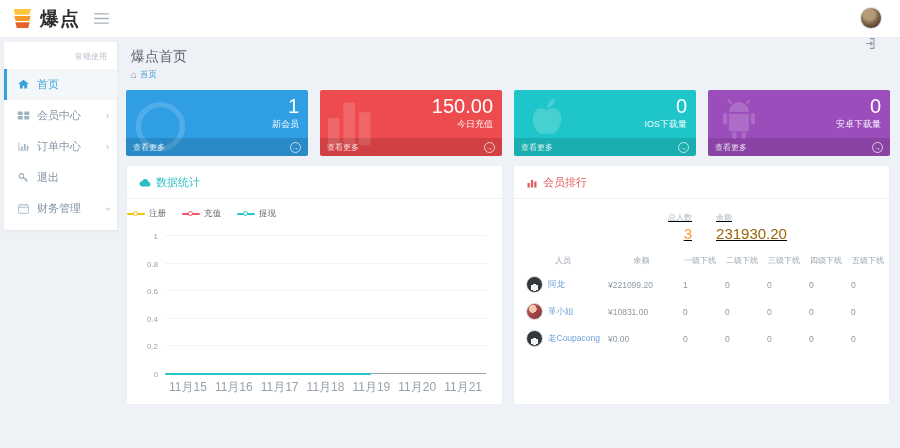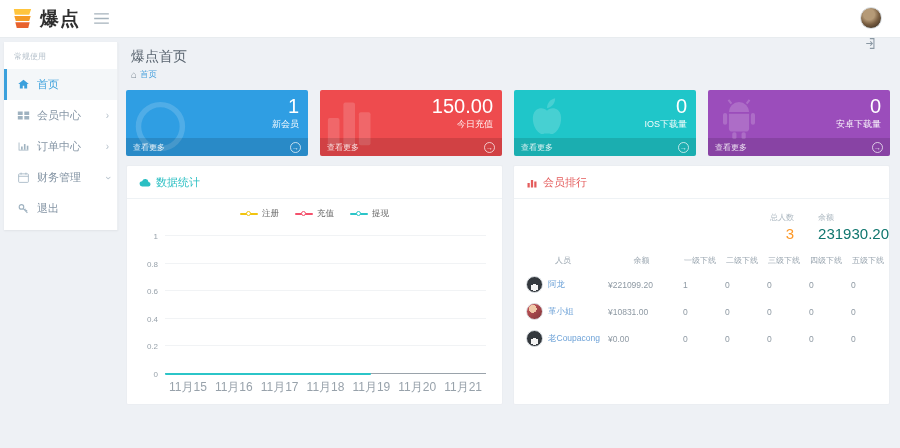--- a/index.html
+++ b/index.html
@@ -14,21 +14,21 @@
   .hamburger { color:#a5b2bc; margin-left:14px; cursor:pointer; display:flex; }
   .nav-right { margin-left:auto; display:flex; align-items:center; gap:8px;flex-direction:column; }
   .username { color:#52a7e0; font-size:11px; cursor:pointer; }
   .avatar { width:22px; height:22px; border-radius:50%; cursor:pointer;
             background: radial-gradient(circle at 40% 32%, #b59a77 0 30%, #7a5f42 55%, #3a2d20 90%); border:1px solid #d9dee2; }
   .logout { color:#8a98a3; display:flex; cursor:pointer; }
 
   
   .layout { display:flex; align-items:flex-start; }
   .sidebar { width:114px; background:#fff; margin:4px 0 0 4px; padding-bottom:6px;
-             box-shadow:0 1px 2px rgba(0,0,0,.06); border-right:1px solid #eceff2; }
+             box-shadow:0 1px 2px rgba(0,0,0,.06); border-right:1px solid #eceff2;text-align:right; }
   .side-label { font-size:8px; color:#b7c2cc; padding:9px 10px 7px; }
   .side-item { display:flex; align-items:center; gap:7px; padding:8px 8px 8px 10px; font-size:11px;
                color:#8494a4; border-left:3px solid transparent; cursor:pointer; }
   .si-icon { display:flex; color:#9fb2c0; }
   .si-label { white-space:nowrap; }
   .side-item.active { background:#f4f7f9; border-left-color:#3aa0dc; color:#3aa0dc; }
   .side-item.active .si-icon { color:#3aa0dc; }
   .chev { margin-left:auto; color:#b7c2cc; font-size:10px; line-height:1; }
   .chev.down { transform:rotate(90deg); }
 
@@ -54,42 +54,42 @@
 
   
   .panels { display:flex; gap:10px; }
   .panel { flex:1; background:#fff; border:1px solid #ebeef2; border-radius:2px; height:240px; overflow:hidden; }
   .panel-head { display:flex; align-items:center; gap:5px; font-size:11px; padding:9px 12px 8px; border-bottom:1px solid #eef2f5; }
   .panel-head.teal { color:#2bbfc3; }
   .panel-head.red { color:#e45c5c; }
   .panel-head .ph-icon { display:flex; }
 
   
-  .legend { display:flex; justify-content:center; gap:16px; margin:9px 0 0; font-size:8.5px; color:#666; }
+  .legend { display:flex; justify-content:flex-start; gap:16px; margin:9px 0 0; font-size:8.5px; color:#666; }
   .lg-item { display:flex; align-items:center; gap:4px; cursor:pointer; }
   .lg-marker { position:relative; width:18px; height:7px; display:inline-block; }
   .lg-line { position:absolute; left:0; right:0; top:50%; height:2px; margin-top:-1px; border-radius:1px; }
   .lg-dot { position:absolute; left:50%; top:50%; width:5px; height:5px; margin:-3.5px 0 0 -3.5px;
             border:1px solid; border-radius:50%; background:#fff; }
   .chart { position:relative; height:138px; margin:16px 16px 0 38px; }
   .gridline { position:absolute; left:0; right:0; height:1px; background:#f1f3f5; }
   .gridline.axis { background:#9aa3ab; }
   .ytick { position:absolute; right:100%; margin-right:7px; transform:translateY(50%); font-size:8px; color:#98a2ab; }
   .zero-line { position:absolute; bottom:-1px; left:0; height:2px; border-radius:1px; }
   .xlabels { position:absolute; top:100%; left:0; right:0; display:flex; padding-top:5px; }
   .xcell { flex:1; text-align:center; font-size:12px; color:#98a2ab; white-space:nowrap; }
 
   
-  .rank-stats { display:flex; justify-content:flex-end; gap:24px; margin:13px 0 2px; padding-left:36px; }
+  .rank-stats { display:flex; justify-content:center; gap:24px; margin:13px 0 2px; padding-left:36px;text-decoration:underline; }
   .rs { min-width:40px; }
   .rs.right { text-align:right; }
   .rs-label { font-size:8px; color:#aab6bf; margin-bottom:2px; }
   .rs-value { font-size:15px; }
   .orange { color:#fd9827; }
-  .green { color:#0f766e; }
+  .green { color:#a16207; }
   table { width:100%; border-collapse:collapse; margin-top:8px; }
   th { font-size:8px; color:#9aa6b0; font-weight:400; text-align:center; padding:5px 4px; white-space:nowrap; }
   td { font-size:8.5px; color:#8e99a3; padding:5px 4px; white-space:nowrap; }
   th:first-child, td:first-child { padding-left:12px; width:23%; }
   th:nth-child(2), td:nth-child(2) { width:20%; }
   .uname { color:#6fa3d8; cursor:pointer; text-decoration:none; }
   .av { width:17px; height:17px; border-radius:50%; display:inline-block; vertical-align:middle; margin-right:5px; }
   .av-penguin { background: radial-gradient(ellipse 45% 42% at 50% 70%, #f3f3f3 0 55%, rgba(0,0,0,0) 56%), #33383d;
                 border:1px solid #e2e6ea; }
   .av-red { background: radial-gradient(circle at 38% 32%, #f0c9a8 0 28%, rgba(0,0,0,0) 29%),
@@ -157,35 +157,35 @@
                 <rect x="8.5" y="5" width="2" height="7" fill="currentColor"></rect>
                 <rect x="12" y="7" width="2" height="5" fill="currentColor"></rect>
               </svg>
             </span>
             <span class="si-label">订单中心</span>
             <span class="chev">›</span>
           </div>
           <div class="side-item">
             <span class="si-icon">
               <svg viewBox="0 0 16 16" width="13" height="13">
-                <rect x="2" y="3.5" width="12" height="10.5" rx="1" fill="none" stroke="currentColor"></rect>
-                <path d="M2 6.5h12M5 2v2.5M11 2v2.5" stroke="currentColor" fill="none"></path>
-              </svg>
-            </span>
-            <span class="si-label">财务管理</span>
-            <span class="chev down">›</span>
+                <circle cx="5.5" cy="6" r="2.8" fill="none" stroke="currentColor" stroke-width="1.4"></circle>
+                <path d="M7.8 8.2l5 5M11 11.3l1.4-1.4M9.4 9.7l1.2-1.2" stroke="currentColor" stroke-width="1.4" fill="none"></path>
+              </svg>
+            </span>
+            <span class="si-label">退出</span>
           </div>
           <div class="side-item">
             <span class="si-icon">
               <svg viewBox="0 0 16 16" width="13" height="13">
-                <circle cx="5.5" cy="6" r="2.8" fill="none" stroke="currentColor" stroke-width="1.4"></circle>
-                <path d="M7.8 8.2l5 5M11 11.3l1.4-1.4M9.4 9.7l1.2-1.2" stroke="currentColor" stroke-width="1.4" fill="none"></path>
-              </svg>
-            </span>
-            <span class="si-label">退出</span>
+                <rect x="2" y="3.5" width="12" height="10.5" rx="1" fill="none" stroke="currentColor"></rect>
+                <path d="M2 6.5h12M5 2v2.5M11 2v2.5" stroke="currentColor" fill="none"></path>
+              </svg>
+            </span>
+            <span class="si-label">财务管理</span>
+            <span class="chev down">›</span>
           </div>
         </nav>
     </aside>
 
     <main class="main">
       <h1 class="page-title">爆点首页</h1>
       <div class="breadcrumb">
         <span class="bc-home">⌂</span>
         <a>首页</a>
       </div>

